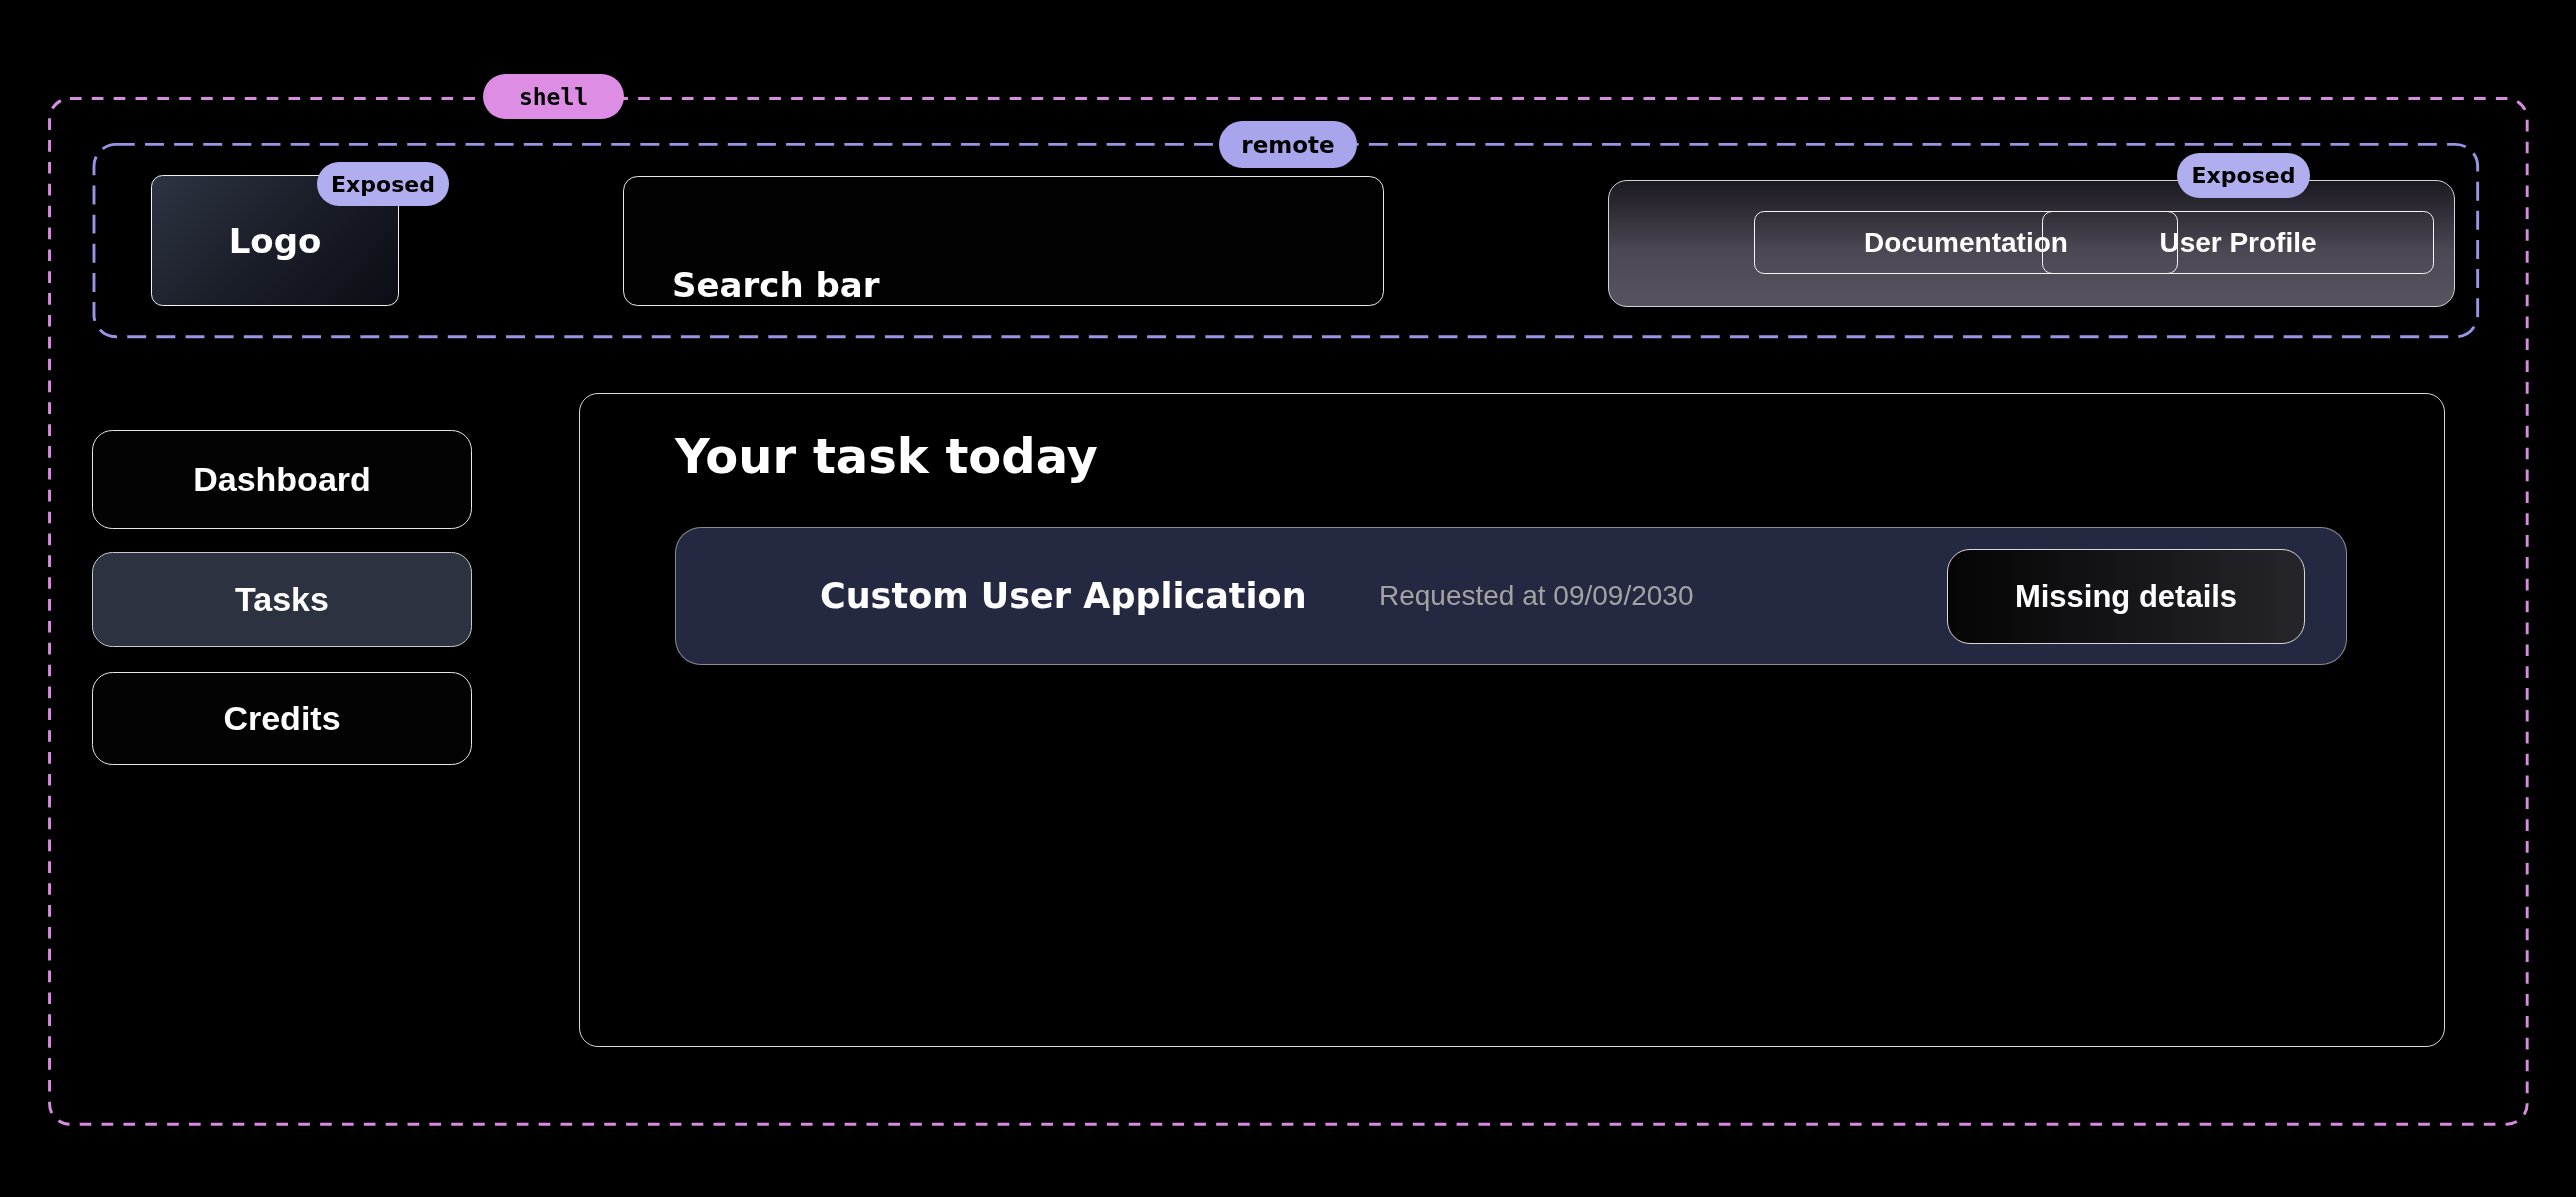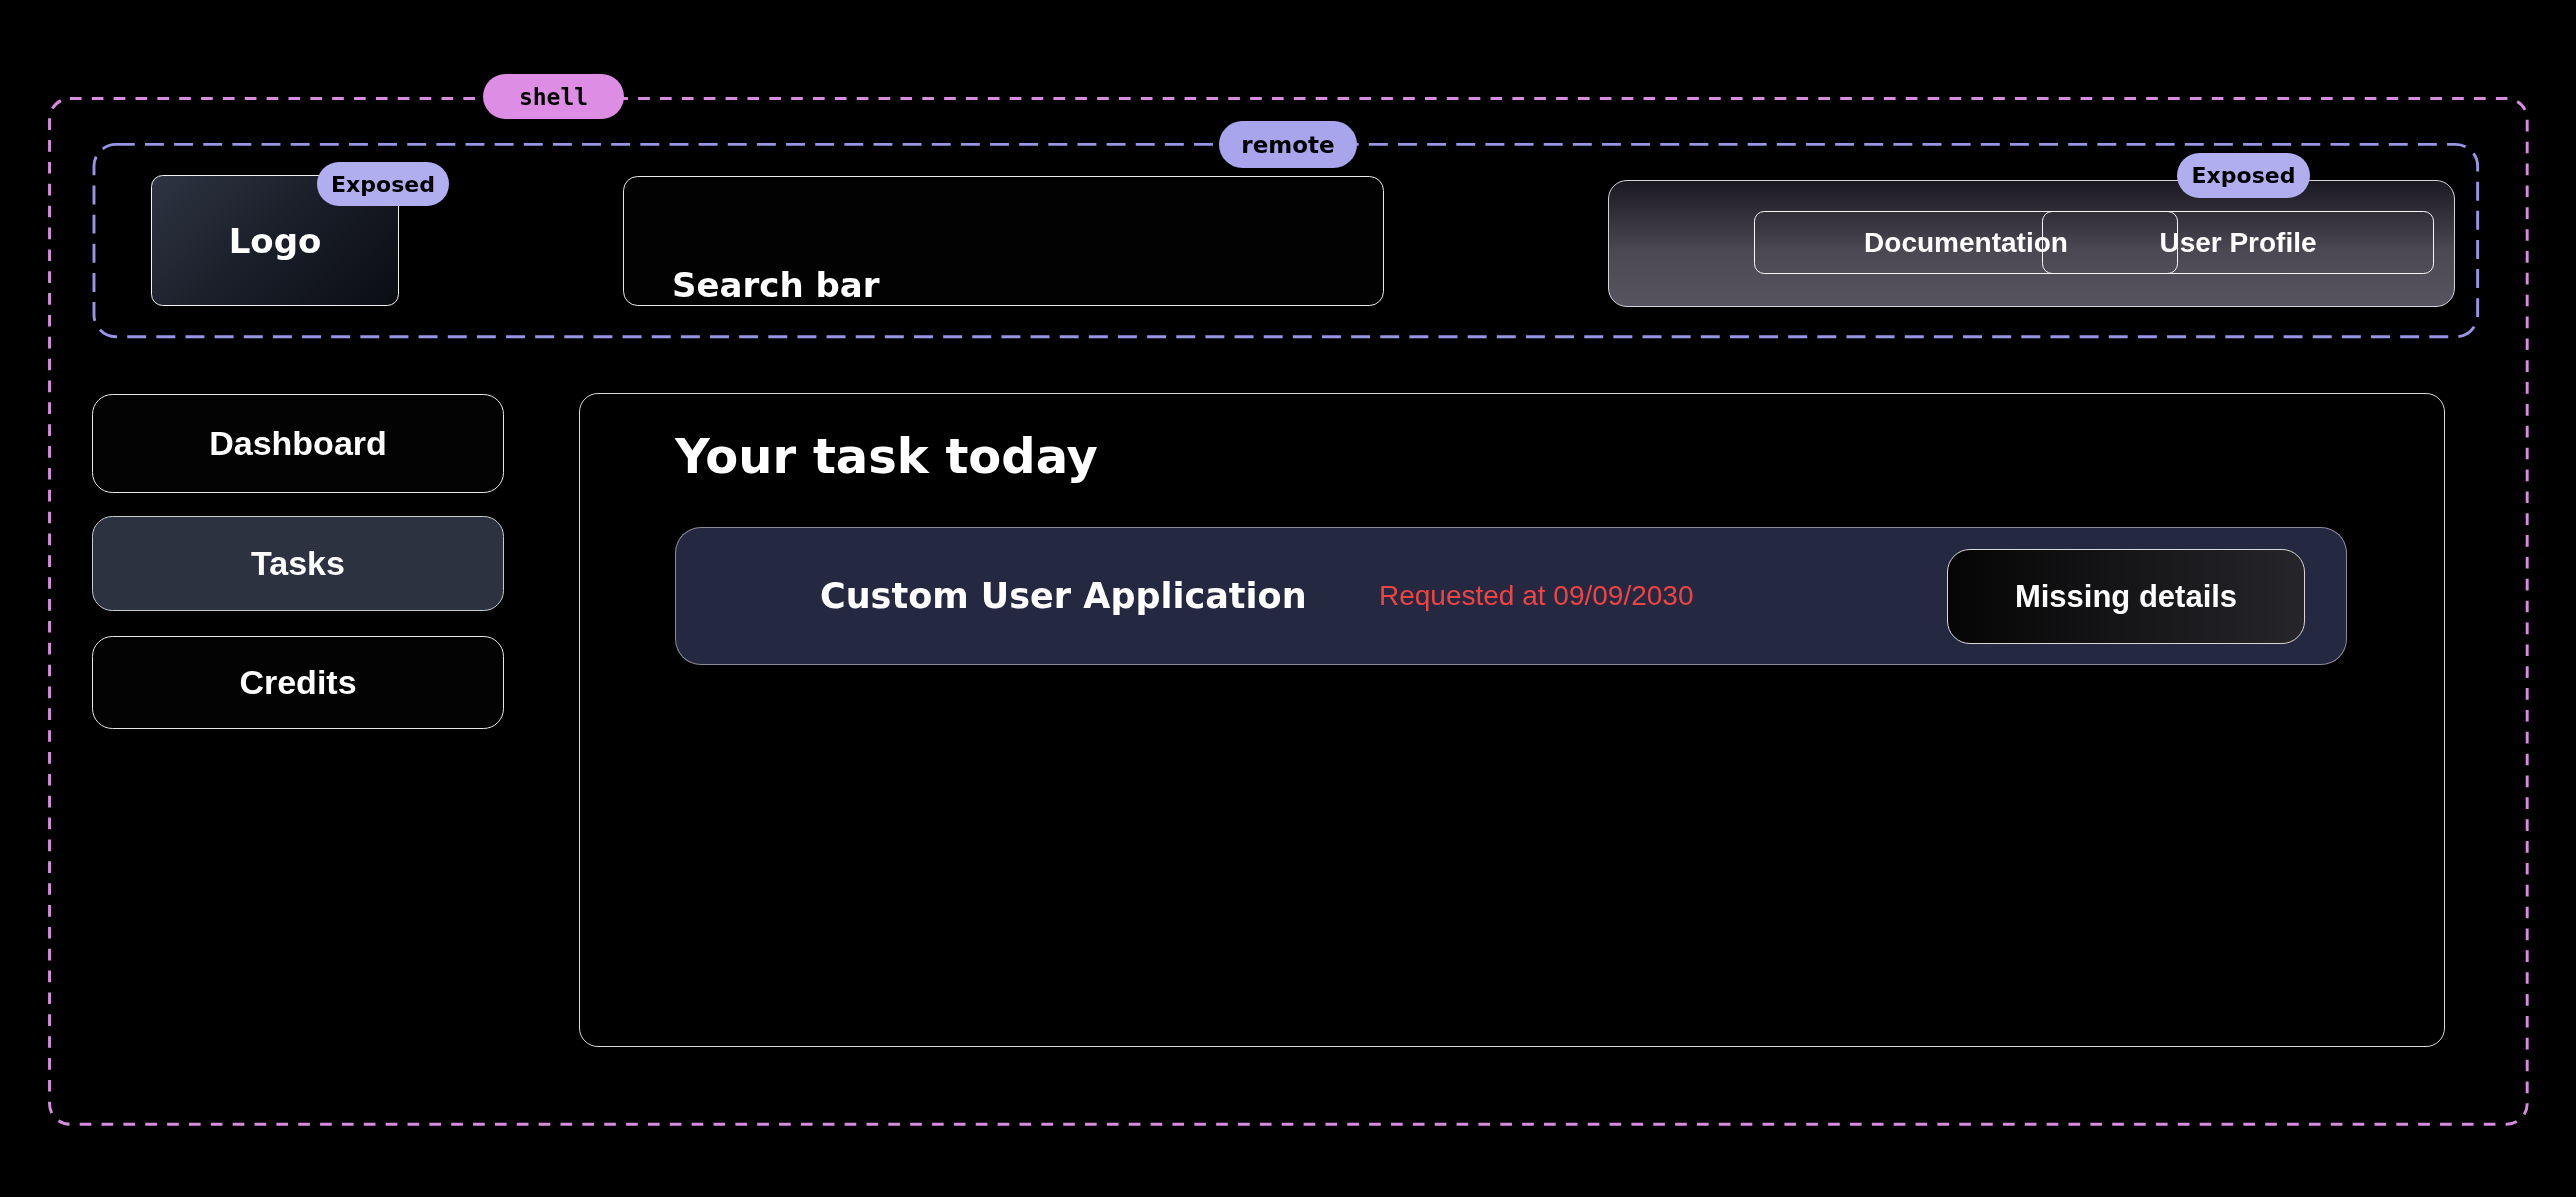--- a/index.html
+++ b/index.html
@@ -91,28 +91,29 @@
     display: flex; align-items: center; justify-content: center;
     color: #fff; font-size: 28px; font-weight: 700;
     z-index: 5;
     cursor: pointer;
   }
   .nav-btn-doc { left: 1754px; width: 424px; align-items: center; }
   .nav-btn-profile { left: 2042px; width: 392px; }
 
   .side-btn {
     position: absolute;
-    left: 92px; width: 412px;
+    left: 92px; width: 380px;
     border-radius: 20.4px;
     display: flex; align-items: center; justify-content: center;
     color: #fff; font-size: 34px; font-weight: 700;
     background: #030303;
     border: 1.5px solid #e8e8e8;
     cursor: pointer;
     z-index: 3;
+    margin-top: 36px;
   }
   .side-btn-dashboard { top: 394px; height: 99px; }
   .side-btn-tasks { top: 516px; height: 95px; background: #2c3240; border-color: #c9c9d0; }
   .side-btn-credits { top: 636px; height: 93px; }
 
   .main-panel {
     position: absolute;
     left: 579px; top: 393px; width: 1866px; height: 654px;
     border: 1.5px solid #d9d9d9;
     border-radius: 19px;
@@ -137,21 +138,21 @@
   .task-title {
     position: absolute;
     left: 144px; top: 0; height: 100%;
     display: flex; align-items: center;
     color: #fff; font-size: 35px; font-weight: 700;
   }
   .task-date {
     position: absolute;
     left: 703px; top: 0; height: 100%;
     display: flex; align-items: center;
-    color: #ef4444; font-size: 28px; font-weight: 400;
+    color: #a3a3a3; font-size: 28px; font-weight: 400;
     font-family: "Liberation Sans", sans-serif;
   }
   .task-action {
     position: absolute;
     left: 1271px; top: 21px; width: 358px; height: 95px;
     border: 1.5px solid #d8d8d8;
     border-radius: 23px;
     background: linear-gradient(to right, #050505 0%, #26252a 100%);
     display: flex; align-items: center; justify-content: center;
     color: #fff; font-size: 31px; font-weight: 700;

